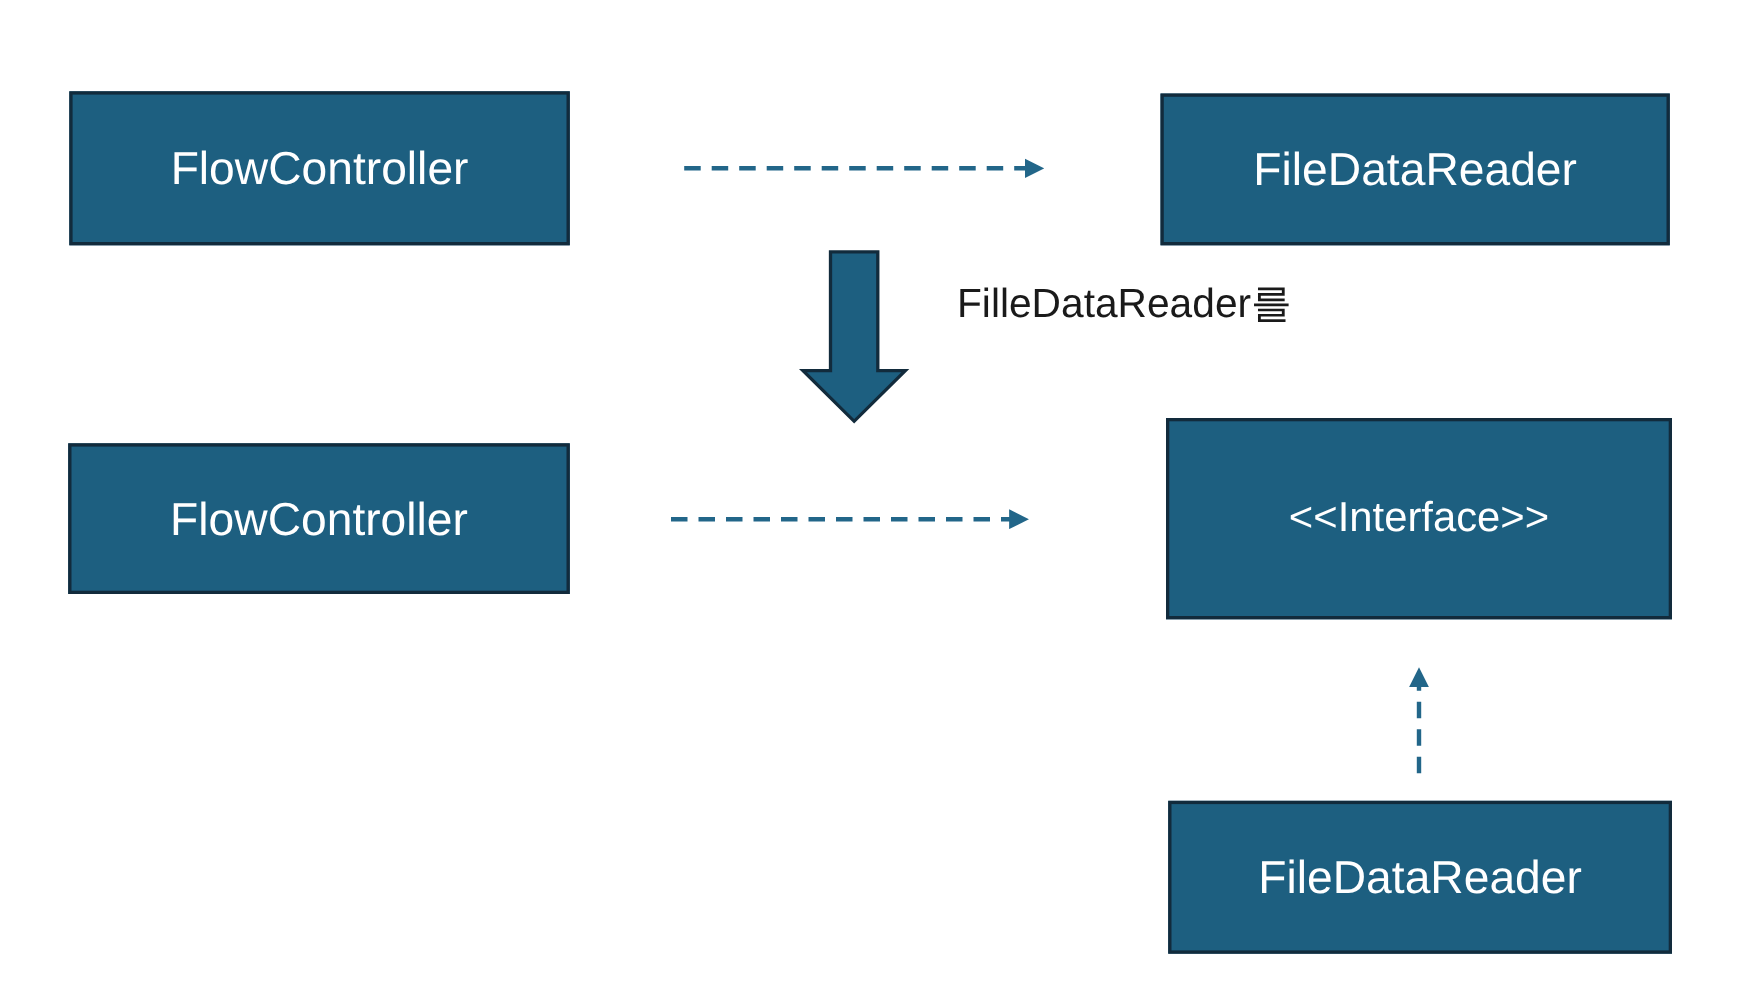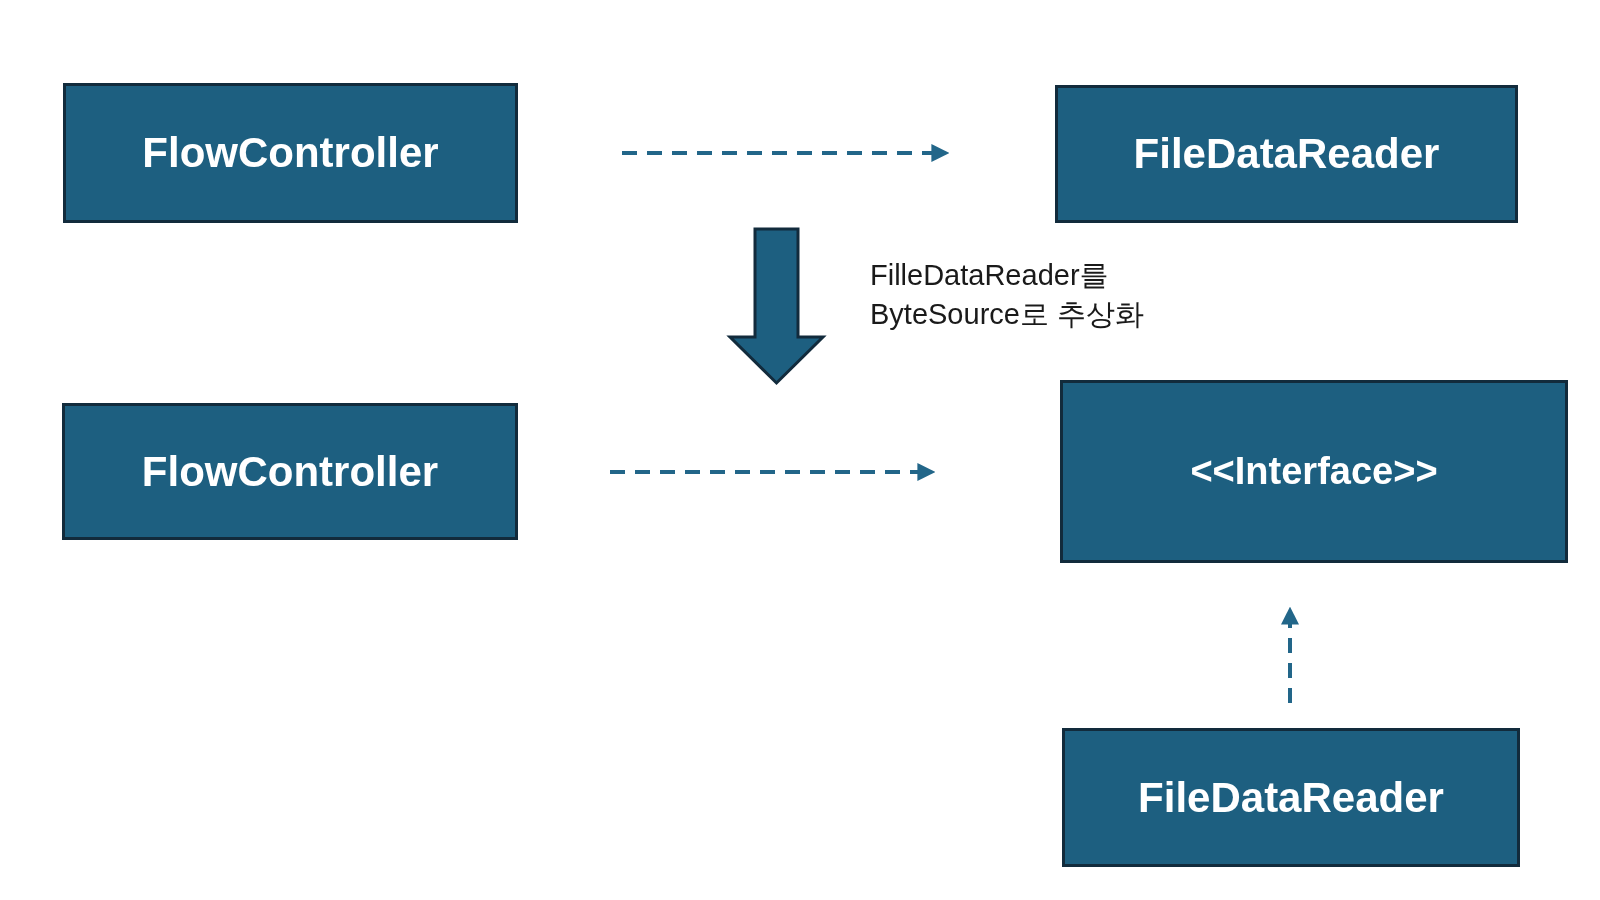--- a/index.html
+++ b/index.html
@@ -43,35 +43,35 @@
   .node {
     position: absolute;
     box-sizing: border-box;
     background: var(--node-fill);
     border: 3px solid var(--node-border);
     color: var(--node-text);
     display: flex;
     flex-direction: column;
     align-items: center;
     justify-content: center;
-    font-weight: bold;
+    font-weight: normal;
     font-size: 42px;
     text-align: left;
   }
   #node-fc1 { left: 63px;   top: 83px;  width: 455px; height: 140px; }
   #node-fdr1{ left: 1055px; top: 85px;  width: 463px; height: 138px; }
   #node-fc2 { left: 62px;   top: 403px; width: 456px; height: 137px; }
-  #node-bs  { left: 1060px; top: 380px; width: 508px; height: 183px; font-size: 38px; line-height: 53px; }
+  #node-bs  { left: 1060px; top: 380px; width: 460px; height: 183px; font-size: 38px; line-height: 53px; }
   #node-fdr2{ left: 1062px; top: 728px; width: 458px; height: 139px; }
   .annotation {
     position: absolute;
     left: 870px;
     top: 256px;
     color: var(--annotation-text);
-    font-size: 29px;
+    font-size: 37px;
     line-height: 39px;
     white-space: nowrap;
   }
 </style>
 </head>
 <body>
 
 <div class="canvas">
 
   <svg class="arrow-layer" width="1600" height="900" viewBox="0 0 1600 900" xmlns="http://www.w3.org/2000/svg">
@@ -101,16 +101,15 @@
   <div class="node" id="node-bs">
     <span>&lt;&lt;Interface&gt;&gt;</span>
   </div>
 
   <div class="node" id="node-fdr2">
     <span>FileDataReader</span>
   </div>
 
   <div class="annotation">
     <div>FilleDataReader를</div>
-    <div>ByteSource로 추상화</div>
   </div>
 
 </div>
 
 </body></html>

